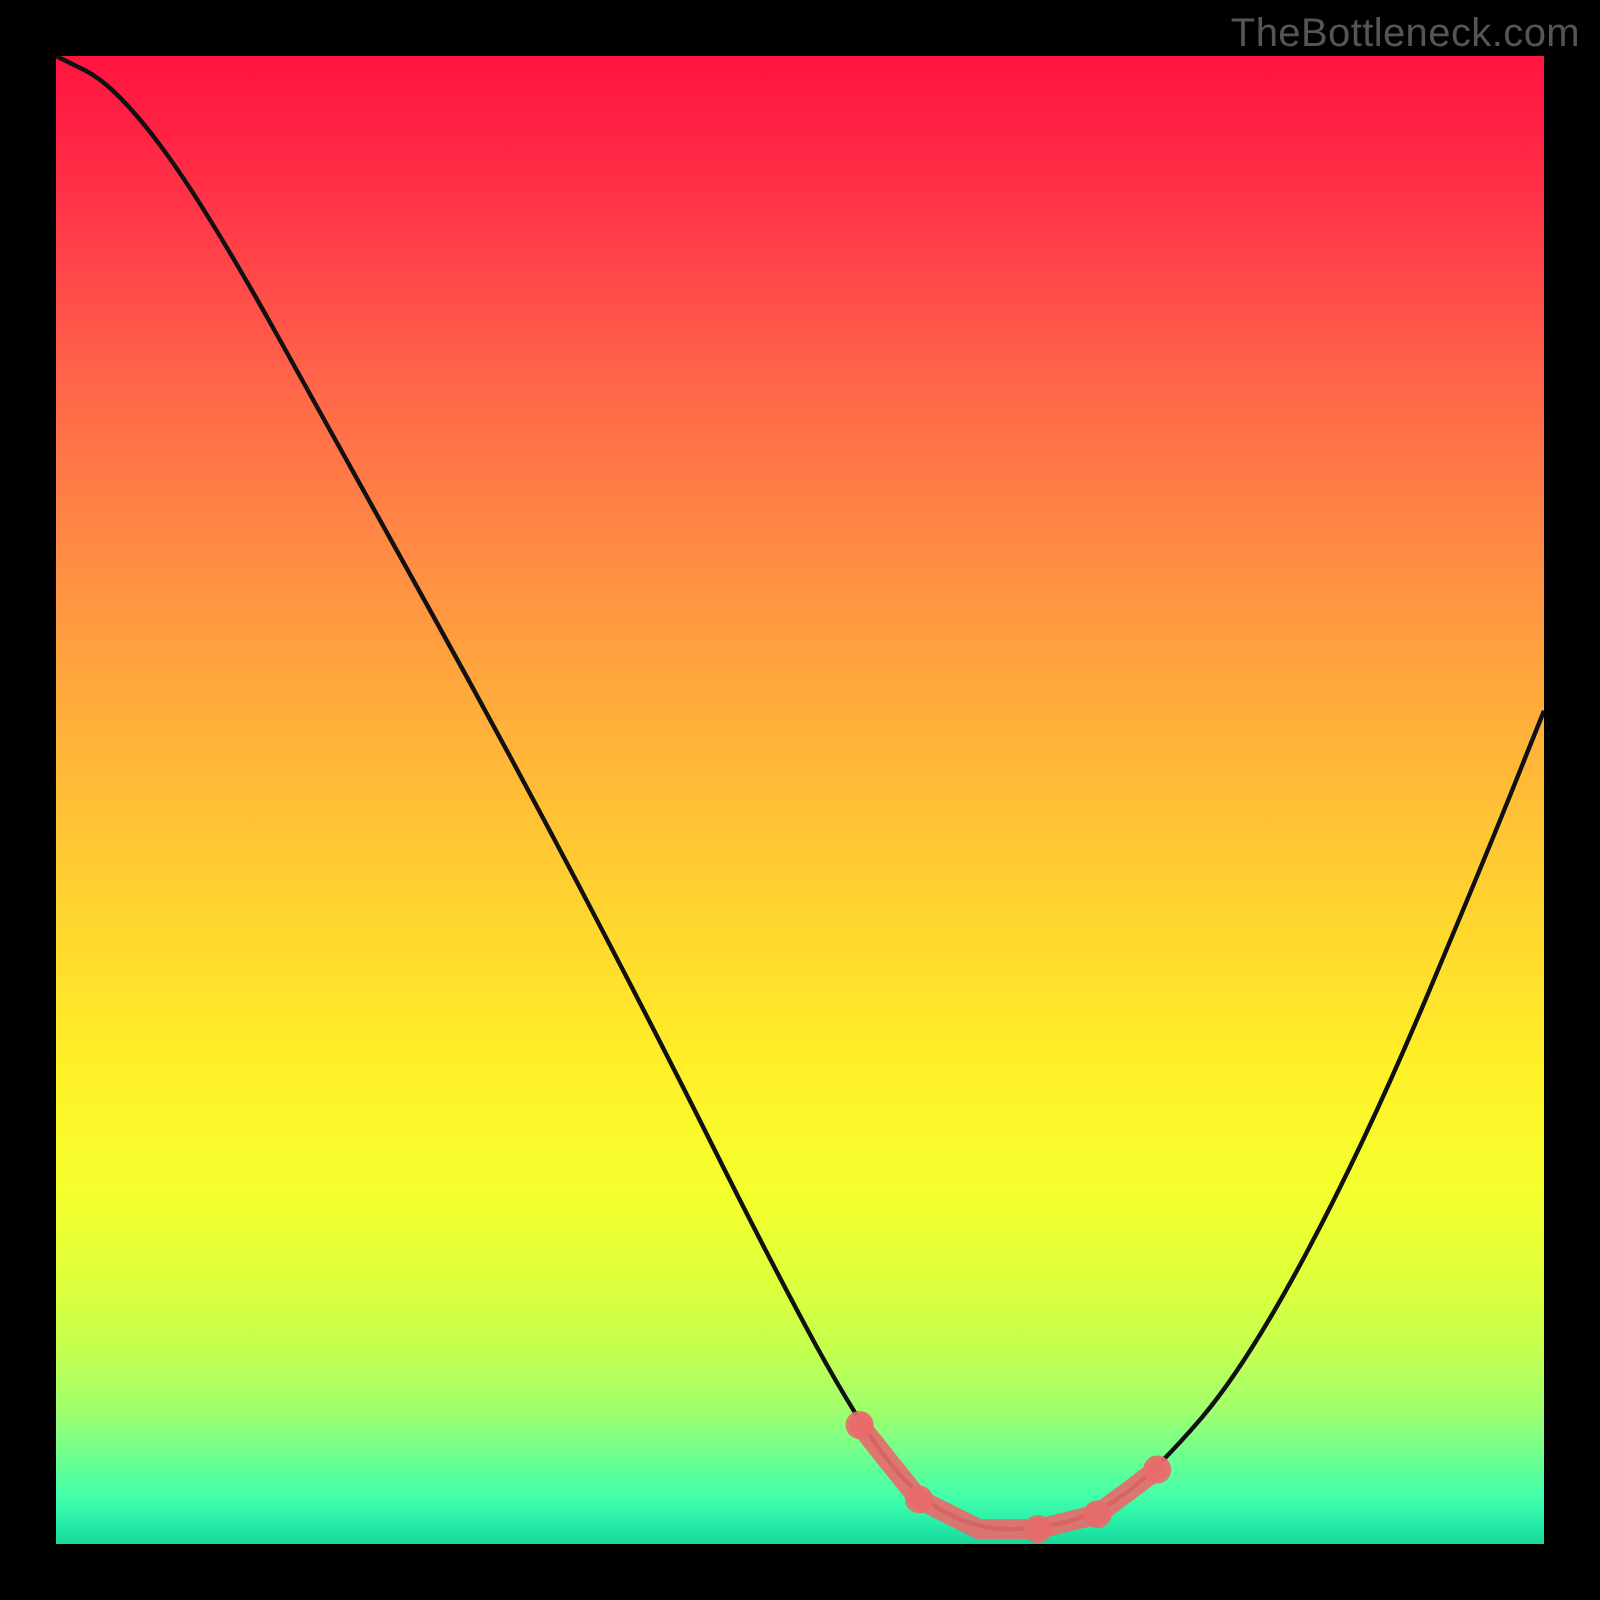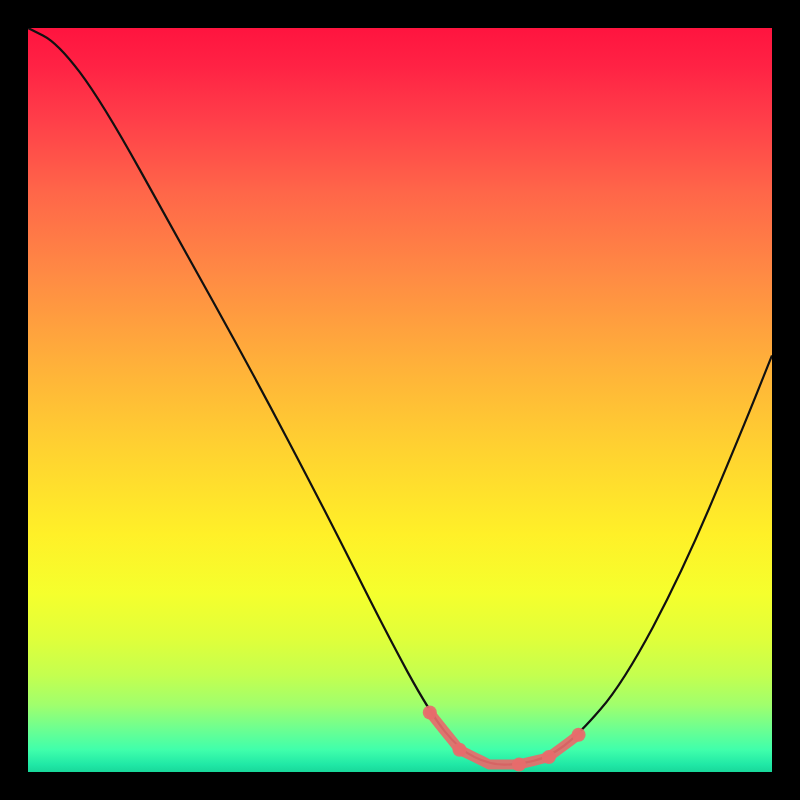--- a/index.html
+++ b/index.html
@@ -79,20 +79,21 @@
     stroke-linecap: round;
   }
   .curve circle.dot {
     fill: rgba(231, 107, 107, 0.92);
   }
 </style>
 </head>
 <body>
 
 <div class="wrap">
+  <div class="watermark">TheBottleneck.com</div>
   <div class="plot">
     <div class="gradient"></div>
     <svg class="curve" viewBox="0 0 744 744" preserveAspectRatio="none">
       <path class="main" d="M0.0 0.0 Q0.0 0.0 14.9 7.4 Q29.8 14.9 52.1 44.6 Q74.4 74.4 111.6 141.4 Q148.8 208.3 186.0 275.3 Q223.2 342.2 260.4 412.9 Q297.6 483.6 327.4 543.1 Q357.1 602.6 379.4 643.6 Q401.8 684.5 416.6 703.1 Q431.5 721.7 446.4 729.1 Q461.3 736.6 476.2 736.6 Q491.0 736.6 505.9 732.8 Q520.8 729.1 535.7 718.0 Q550.6 706.8 572.9 680.8 Q595.2 654.7 625.0 598.9 Q654.7 543.1 684.5 472.4 Q714.2 401.8 729.1 364.6 T744.0 327.4"></path>
       <path class="highlight" d="M401.8 684.5 L409.2 693.8 L416.6 703.1 L424.1 712.4 L431.5 721.7 L439.0 725.4 L446.4 729.1 L453.8 732.8 L461.3 736.6 L468.7 736.6 L476.2 736.6 L483.6 736.6 L491.0 736.6 L498.5 734.7 L505.9 732.8 L513.4 731.0 L520.8 729.1 L528.2 723.5 L535.7 718.0 L543.1 712.4 L550.6 706.8"></path>
       <g>
           <circle class="dot" cx="401.8" cy="684.5" r="7"></circle>
           <circle class="dot" cx="431.5" cy="721.7" r="7"></circle>
           <circle class="dot" cx="491.0" cy="736.6" r="7"></circle>
           <circle class="dot" cx="520.8" cy="729.1" r="7"></circle>

